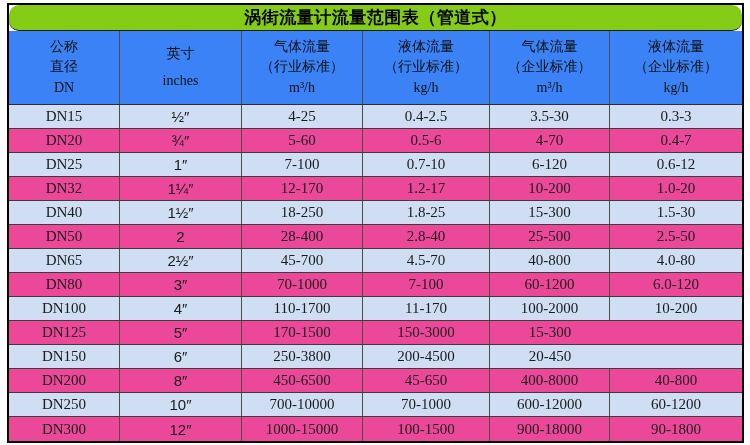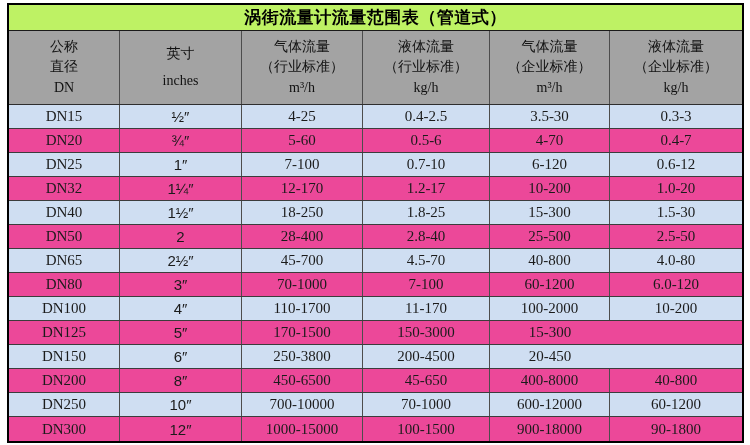--- a/index.html
+++ b/index.html
@@ -18,31 +18,32 @@
     background: #fff;
   }
   .title-row {
     height: 26px;
     display: flex;
     align-items: center;
     justify-content: center;
     font-size: 17px;
     font-weight: bold;
     color: #000;
-    background: #bef264;
+    background: #84cc16;
     border-bottom: 1px solid #1a1a1a;
     letter-spacing: 0.5px;
+    border-radius: 10px;
   }
   .grid-row {
     display: grid;
     grid-template-columns: 111px 122px 121px 127px 120px 132px;
   }
   .header-row {
     height: 74px;
-    background: #a3a3a3;
+    background: #3b82f6;
     border-bottom: 1px solid #2e2e2e;
   }
   .header-cell {
     display: flex;
     flex-direction: column;
     align-items: center;
     justify-content: space-evenly;
     padding: 4px 0;
     font-size: 14px;
     color: #111;

